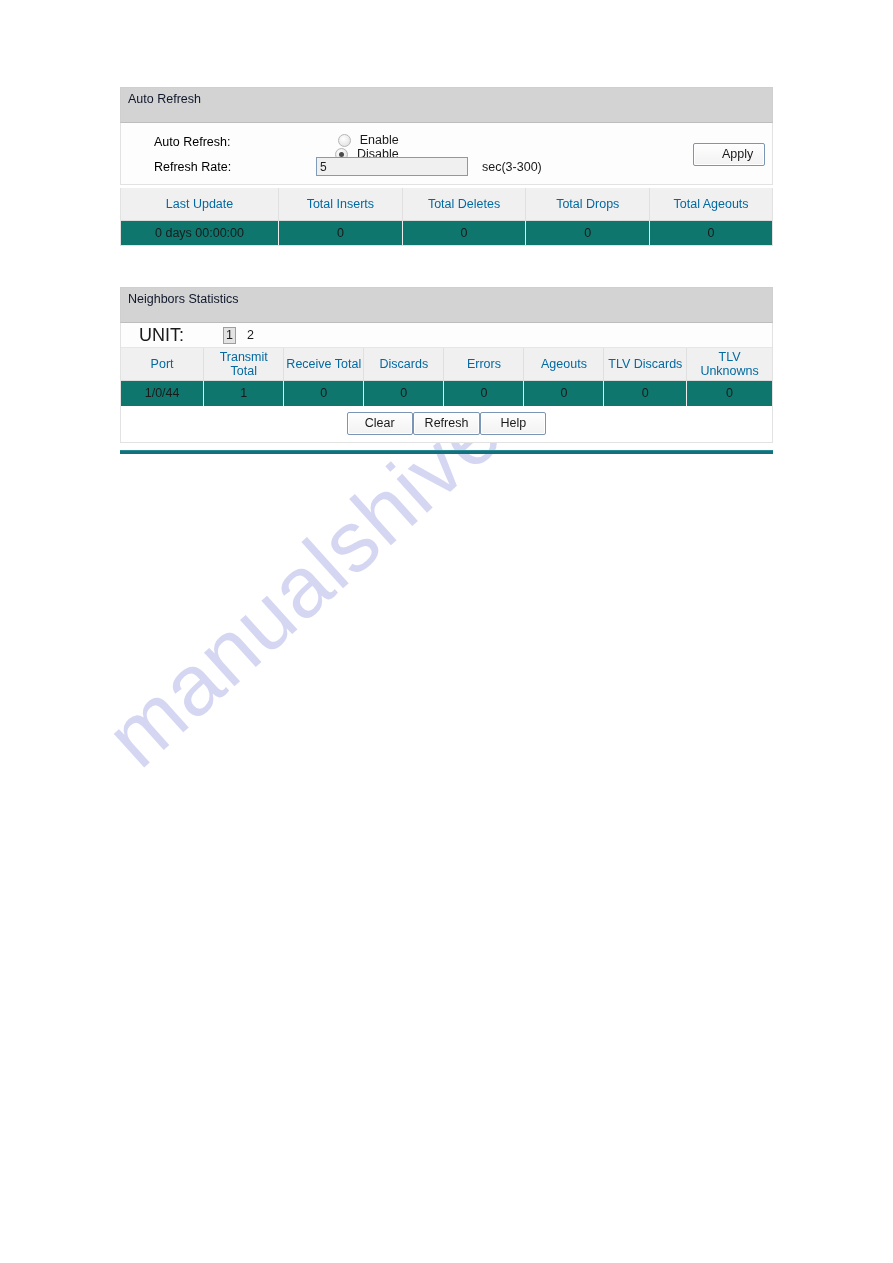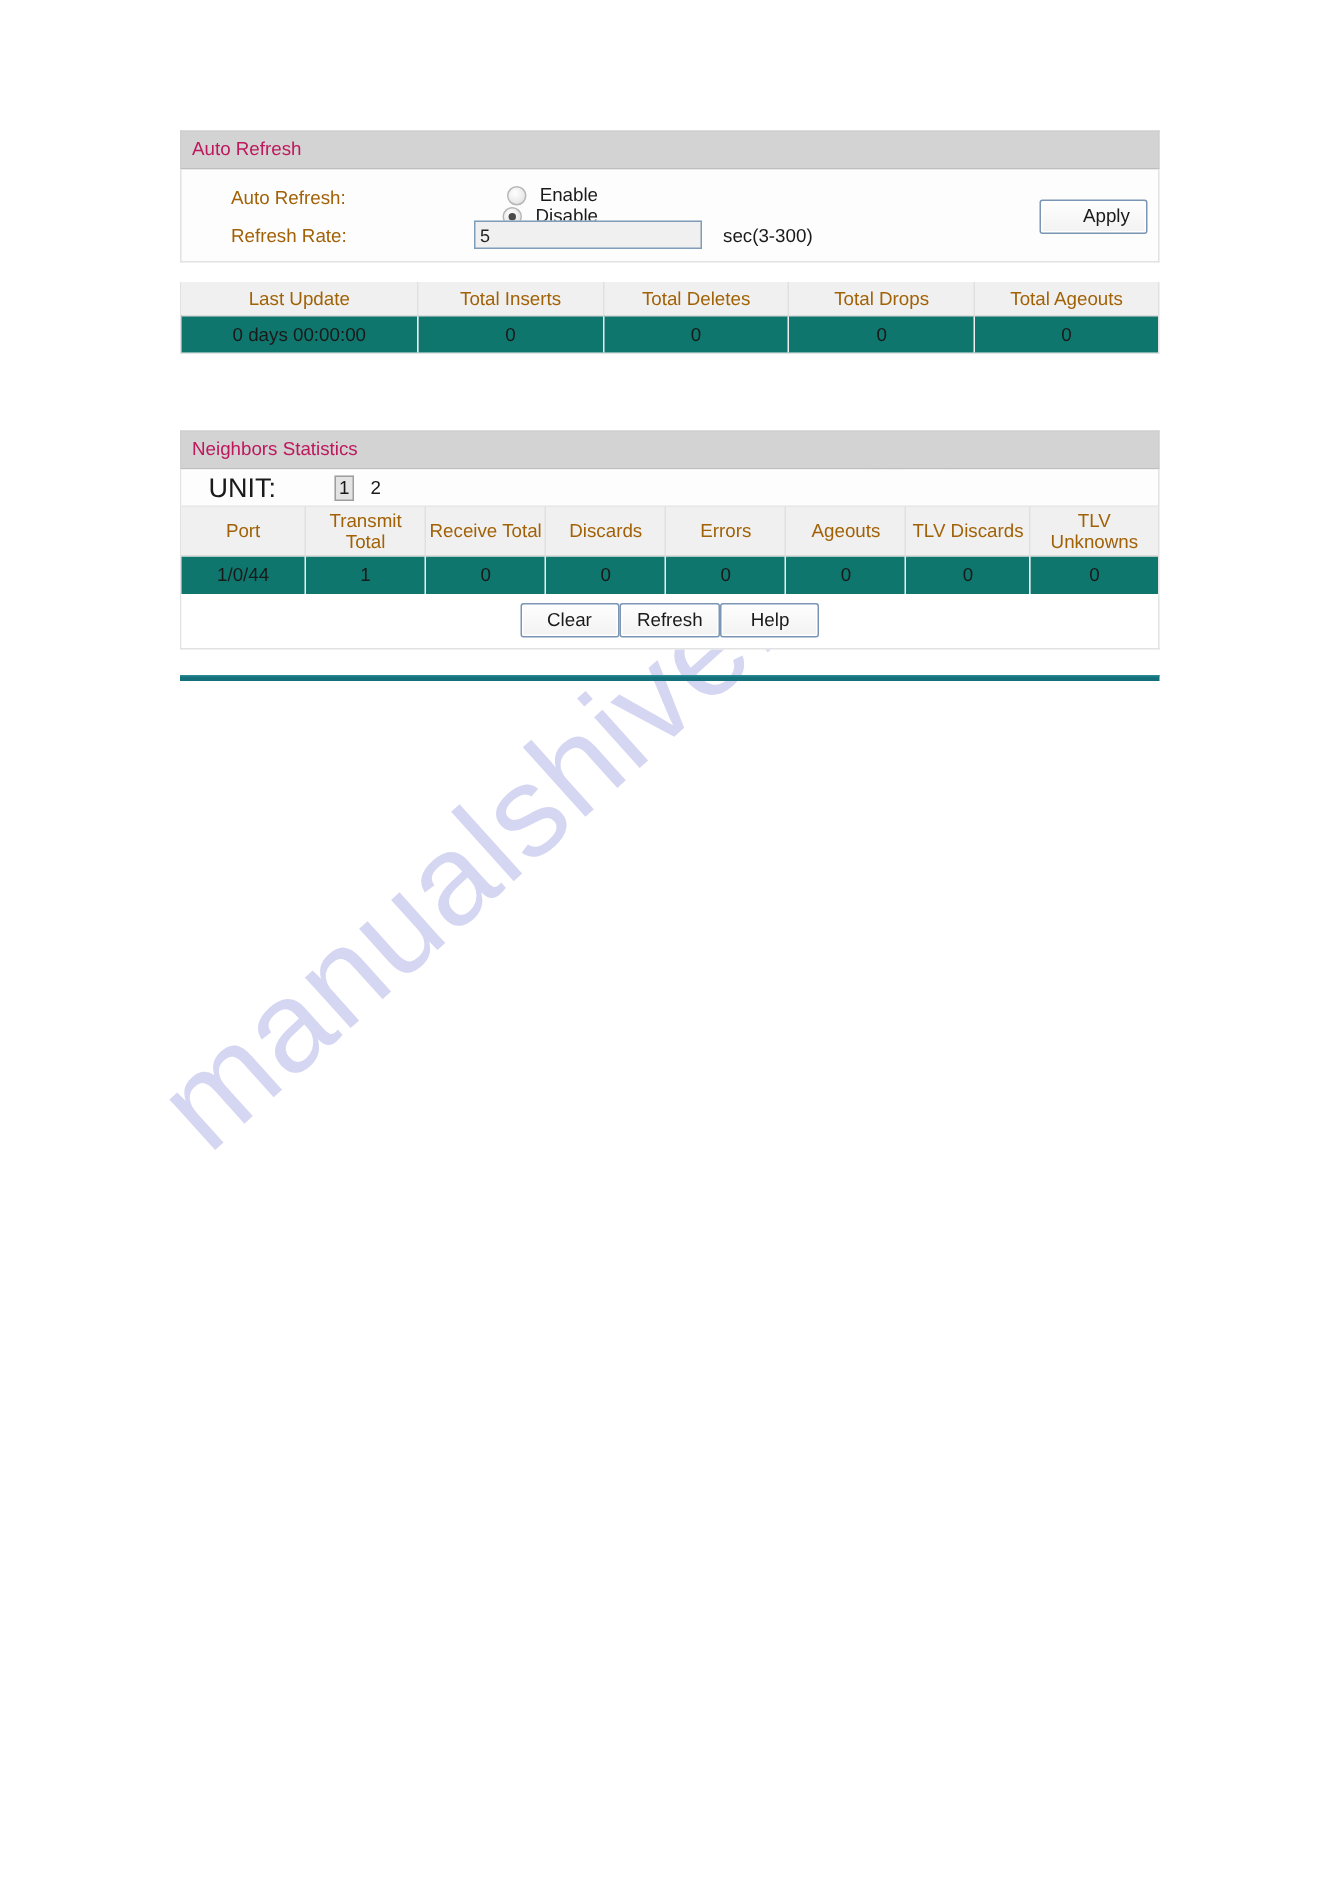--- a/index.html
+++ b/index.html
@@ -57,25 +57,25 @@
     position: absolute;
     left: 120px;
     width: 653px;
     box-sizing: border-box;
   }
 
   .panel-header {
     background: #d3d3d3;
     border: 1px solid #cfcfcf;
     border-bottom: 1px solid #bdbdbd;
-    height: 26px;
+    height: 36px;
     line-height: 22px;
     padding-left: 7px;
     font-size: 12.5px;
-    color: #be185d;
+    color: #0f172a;
     box-sizing: border-box;
   }
 
   .panel-body {
     background: #ffffff;
     border-left: 1px solid #e2e2e2;
     border-right: 1px solid #e2e2e2;
     border-bottom: 1px solid #e2e2e2;
     box-sizing: border-box;
   }
@@ -83,21 +83,21 @@
   
   #auto-refresh-panel { top: 87px; }
   #auto-refresh-body {
     height: 62px;
     position: relative;
     background: #fdfdfd;
   }
   .form-label {
     position: absolute;
     font-size: 12.5px;
-    color: #a16207;
+    color: #000000;
     white-space: nowrap;
   }
   #lbl-auto-refresh { left: 33px; top: 12px; }
   #lbl-refresh-rate { left: 33px; top: 37px; }
 
   .radio-group {
     position: absolute;
     left: 214px;
     top: 10px;
     display: flex;
@@ -189,22 +189,22 @@
     border-collapse: collapse;
     width: 100%;
     table-layout: fixed;
   }
   table.stat-table th {
     background: #f0f0f0;
     border-right: 1px solid #e0e0e0;
     border-bottom: 1px solid #dcdcdc;
     font-weight: normal;
     font-size: 12.5px;
-    color: #a16207;
-    height: 22px;
+    color: #0369a1;
+    height: 32px;
     padding: 2px 2px;
     text-align: center;
     box-sizing: border-box;
     line-height: 14px;
   }
   table.stat-table th:last-child { border-right: none; }
   table.stat-table td {
     background: #0f766e;
     border-right: 1px solid #ededed;
     font-size: 12.5px;

